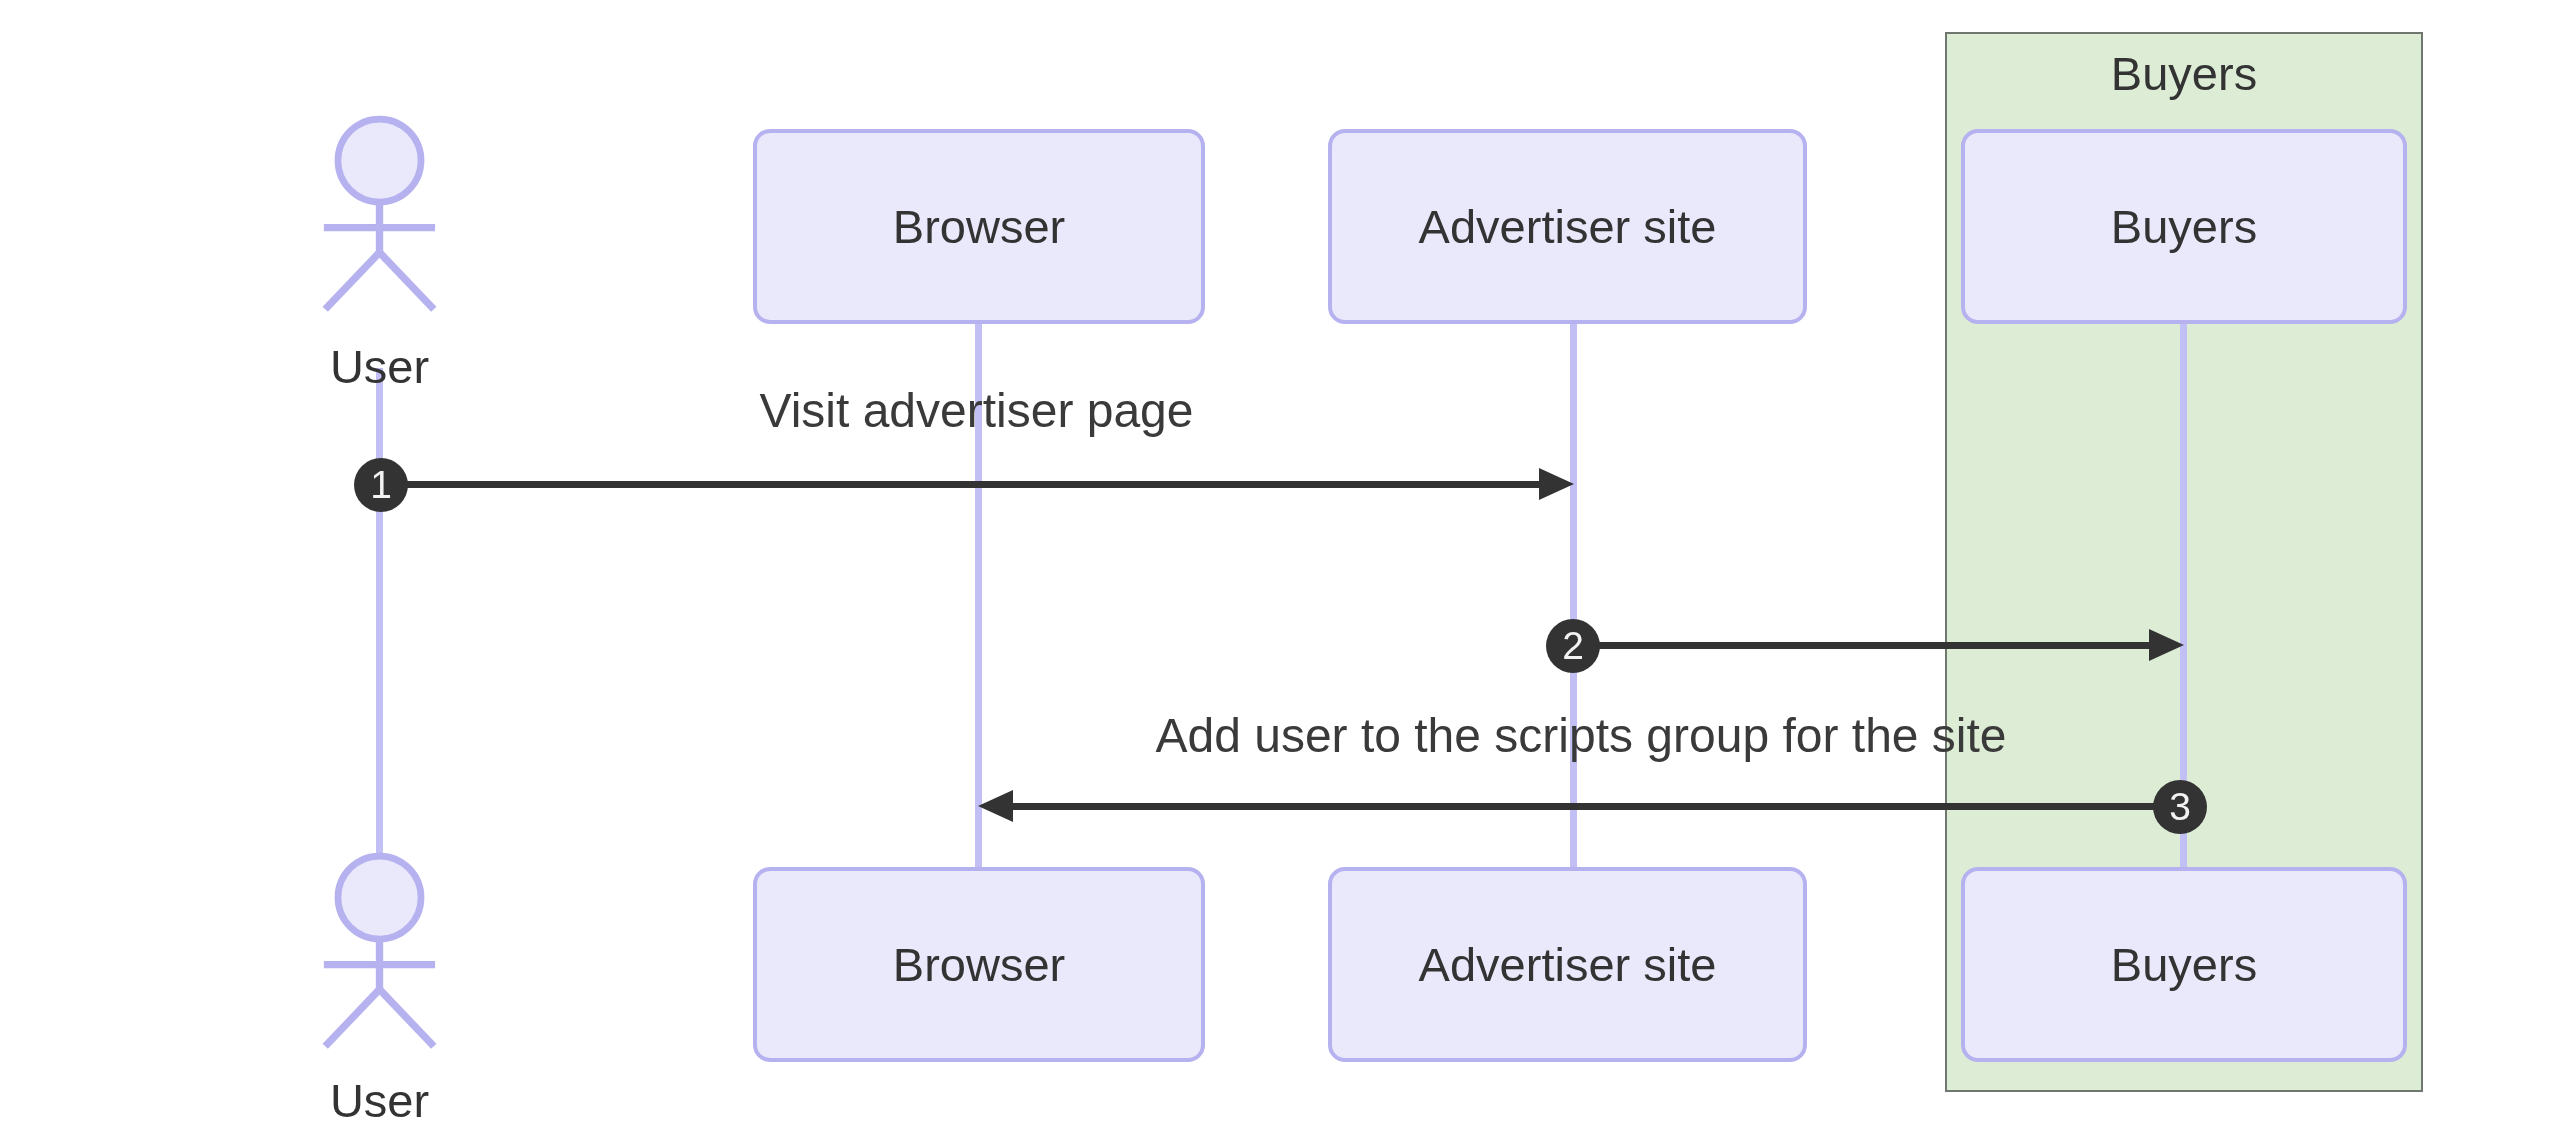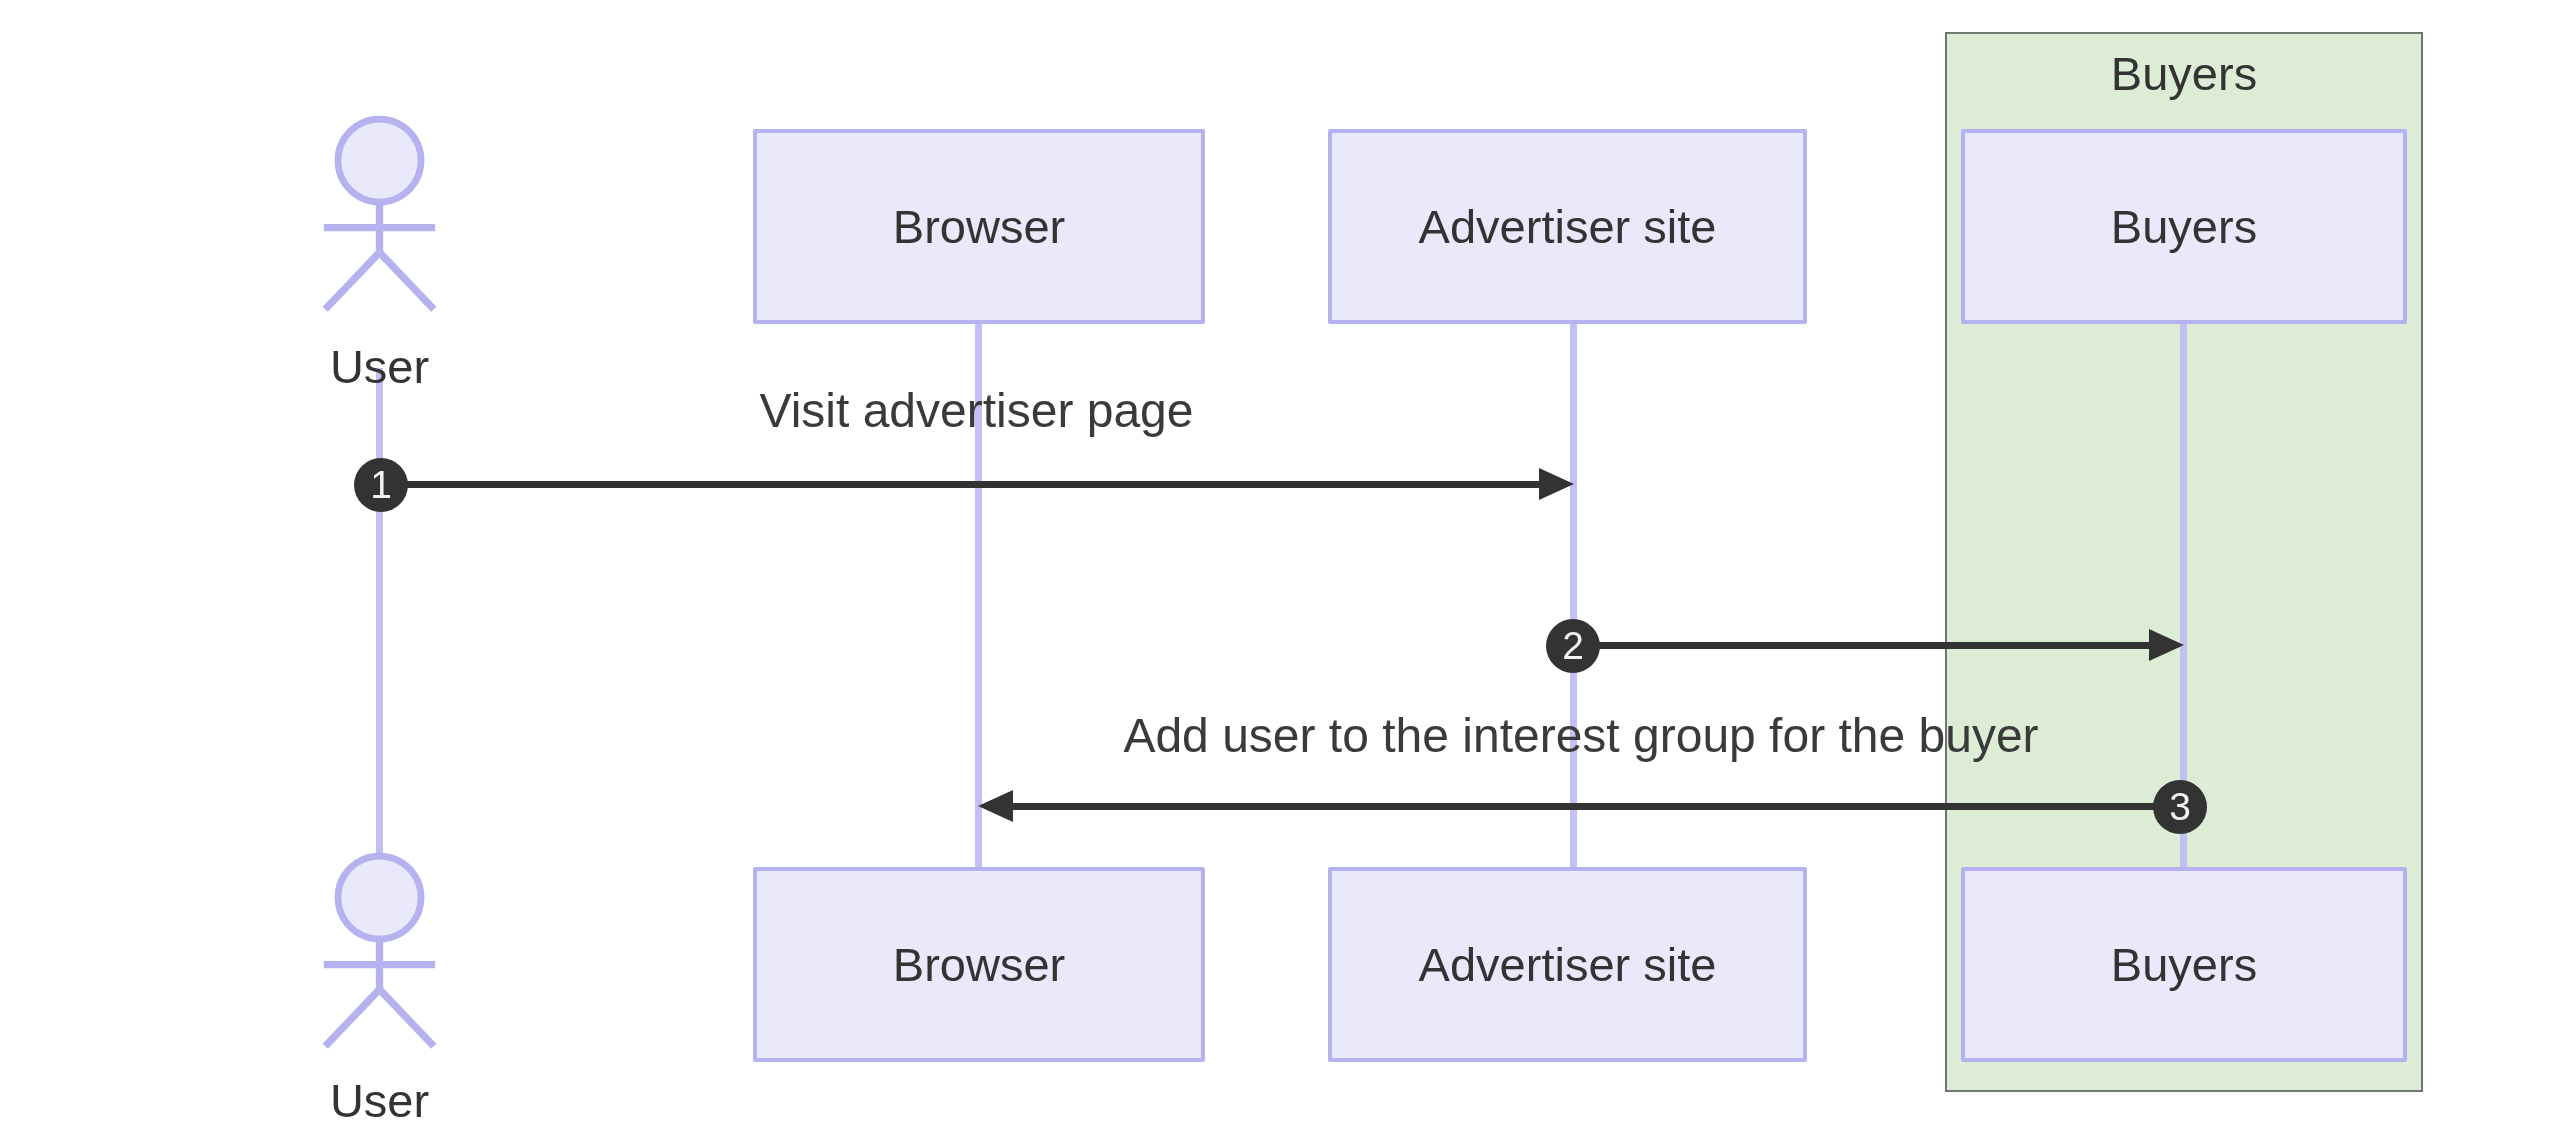--- a/index.html
+++ b/index.html
@@ -39,21 +39,21 @@
   .lifeline.user      { left: 376px;  top: 368px; height: 486px; }
   .lifeline.browser   { left: 975px; top: 324px; height: 543px; }
   .lifeline.advertiser{ left: 1570px; top: 324px; height: 543px; }
   .lifeline.buyers    { left: 2180px; top: 324px; height: 543px; }
 
   
   .pbox {
     position: absolute; height: 195px;
     background: var(--participant-fill);
     border: 4px solid var(--participant-border);
-    border-radius: 2px;
+    border-radius: 17px;
     display: flex; align-items: center; justify-content: center;
     font-size: 47px; color: var(--text);
     z-index: 3;
   }
   .row-top    { top: 129px; }
   .row-bottom { top: 867px; }
   .pbox.browser    { left: 753px; width: 452px; }
   .pbox.advertiser { left: 1328px; width: 479px; }
   .pbox.buyers     { left: 1961px; width: 446px; }
 
@@ -151,19 +151,19 @@
 
   <div class="msg-label m1">Visit advertiser page</div>
   <div class="msg-line m1"></div>
   <div class="arrow-head right m1"></div>
   <div class="seq-badge m1">1</div>
 
   <div class="msg-line m2"></div>
   <div class="arrow-head right m2"></div>
   <div class="seq-badge m2">2</div>
 
-  <div class="msg-label m3">Add user to the interest group for the buyer</div>
+  <div class="msg-label m3">Add user to the scripts group for the site</div>
   <div class="msg-line m3"></div>
   <div class="arrow-head left m3"></div>
   <div class="seq-badge m3">3</div>
 
 </div>
 
 
 </body></html>

